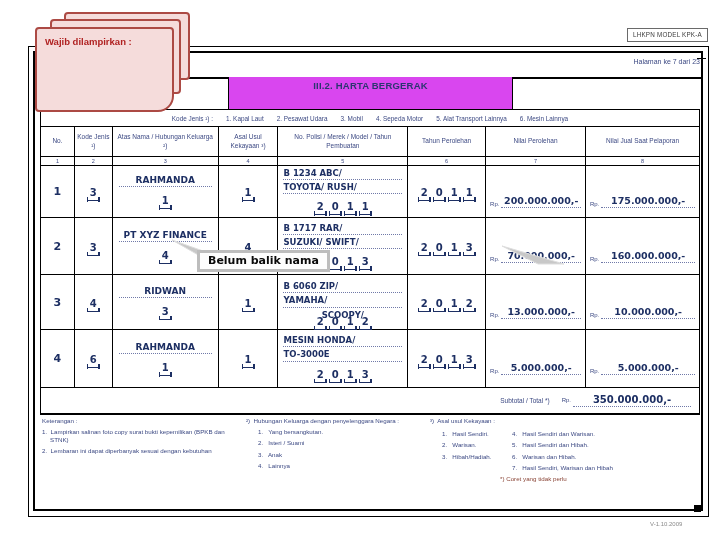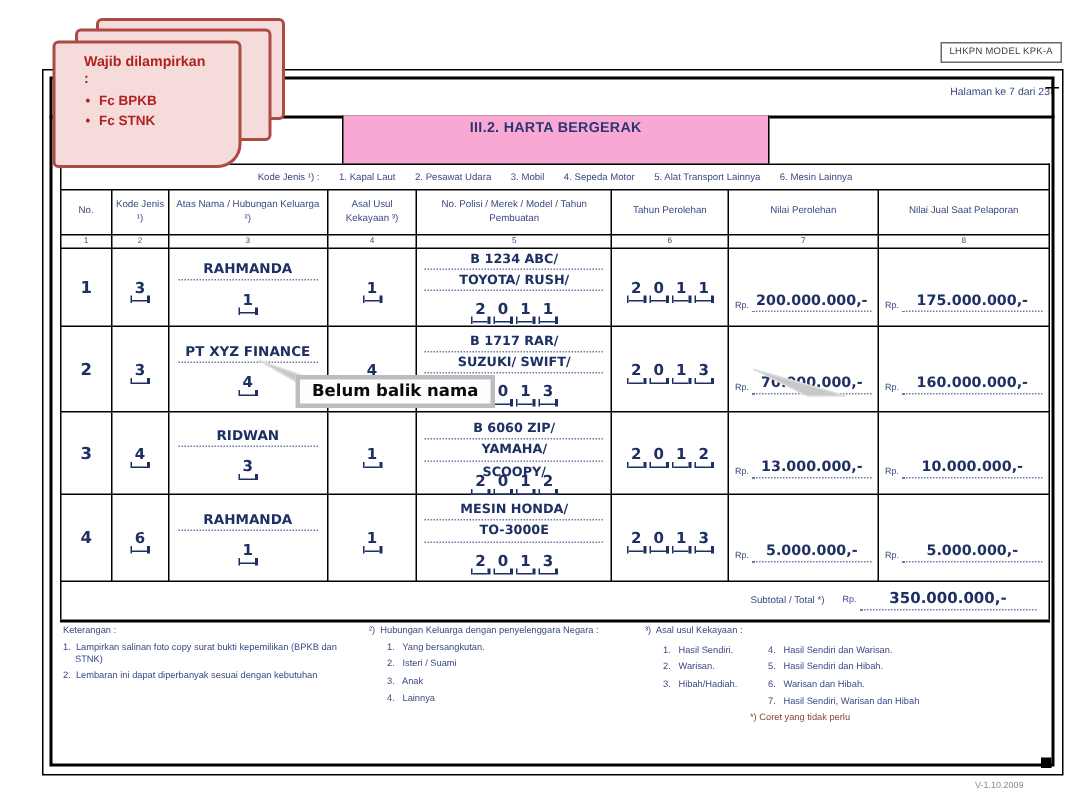--- a/index.html
+++ b/index.html
@@ -23,21 +23,21 @@
   .corner-cross::before{content:"";position:absolute;left:4px;top:0;width:1px;height:9px;background:#000;}
   .corner-cross::after{content:"";position:absolute;left:0;top:4px;width:9px;height:1px;background:#000;}
 
   
   .model-box{position:absolute;left:627px;top:28px;width:81px;height:14px;border:1px solid #6a6a6a;
     font-size:6.3px;color:#3c3c3c;text-align:center;line-height:12px;z-index:3;letter-spacing:.2px;}
   .page-info{position:absolute;left:560px;top:58px;width:140px;text-align:right;font-size:7px;color:var(--print);z-index:3;}
 
   
   .title-box{position:absolute;left:228px;top:77px;width:285px;height:33px;border:1.2px solid #000;border-top:none;
-    text-align:center;padding-top:3px;z-index:3;background:#f9a8d4;}
+    text-align:center;padding-top:3px;z-index:3;background:#d946ef;}
   .title-box .t{font-size:9.5px;font-weight:bold;color:#2b3670;line-height:1.35;letter-spacing:.2px;}
 
   
   table.form-table{position:absolute;left:40px;top:109px;width:660px;border-collapse:collapse;z-index:5;background:#fff;}
   table.form-table td,table.form-table th{border:1px solid #000;vertical-align:middle;}
   table.form-table{border:1.5px solid #000;}
   tr.legend-row td{height:17px;border-bottom:1px solid #000;}
   .legend{display:flex;justify-content:center;align-items:center;gap:13px;font-size:6.4px;color:var(--print);white-space:nowrap;}
   .legend-opts{display:flex;gap:13px;}
   tr.head-row th{height:30px;font-size:6.5px;font-weight:normal;color:var(--print);text-align:center;line-height:1.25;padding:1px 2px;}
@@ -51,21 +51,21 @@
   .comb .d{position:relative;display:inline-block;min-width:10px;margin:0 2.5px;text-align:center;
     font-size:10px;line-height:12px;font-weight:bold;color:var(--ink);font-family:"DejaVu Sans",sans-serif;
     border-bottom:1.5px solid var(--ink);padding:0 1px 1px;}
   .comb .d::before,.comb .d::after{content:"";position:absolute;bottom:-1.5px;width:1.5px;height:4.5px;background:var(--ink);}
   .comb .d::before{left:-1.5px;} .comb .d::after{right:-1.5px;}
   .comb-line{text-align:center;margin-top:3px;}
 
   .nama{display:block;margin:1px 6px 0;text-align:center;font-weight:bold;font-size:9px;color:var(--ink);
     font-family:"DejaVu Sans",sans-serif;border-bottom:1px dotted var(--dot);padding-bottom:1px;}
   td.c-polisi{padding:2px 3px;}
-  .pline{display:block;margin:0 2px 2px;text-align:center;font-weight:bold;font-size:8.5px;color:var(--ink);
+  .pline{display:block;margin:0 2px 2px;text-align:left;font-weight:bold;font-size:8.5px;color:var(--ink);
     font-family:"DejaVu Sans",sans-serif;border-bottom:1px dotted var(--dot);padding-bottom:1px;line-height:1.2;}
   .pline-digits{text-align:center;margin-top:1px;}
   .overlap{position:relative;height:14px;margin-top:0;}
   .overlap .comb{position:absolute;left:50%;top:1px;transform:translateX(-50%);z-index:1;}
   .overlap .overtext{position:relative;z-index:2;display:block;text-align:center;font-weight:bold;font-size:8.5px;
     color:var(--ink);font-family:"DejaVu Sans",sans-serif;}
 
   .nilai{display:flex;align-items:flex-end;padding:0 4px;}
   .rp{font-size:6px;color:var(--print);margin:0 2px 1px 0;flex:0 0 auto;}
   .amount{flex:1;text-align:center;font-weight:bold;font-size:9.5px;color:var(--ink);
@@ -88,21 +88,21 @@
   .fn-cols{display:flex;}
   .fn-col-a{width:70px;flex:0 0 auto;}
   .fn-col-b{flex:1;}
   .fn-note{margin-left:70px;margin-top:2.5px;color:#8a4436;white-space:pre-wrap;}
   .version{position:absolute;left:650px;top:521px;font-size:6px;color:#8a8a8a;z-index:3;}
 
   
   .sticky-page{position:absolute;background:var(--redfill);border:2.5px solid var(--redborder);border-radius:4px;z-index:45;}
   .sticky-p3{left:64px;top:12px;width:126px;height:68px;}
   .sticky-p2{left:50px;top:19px;width:131px;height:75px;}
-  .sticky-front{left:35px;top:27px;width:126px;height:85px;border-radius:4px 4px 16px 4px;padding:7px 19px;}
+  .sticky-front{left:35px;top:27px;width:139px;height:85px;border-radius:4px 4px 16px 4px;padding:7px 8px;}
   .sticky-title{font-size:9.5px;font-weight:bold;color:var(--red);margin-bottom:4px;}
   .sticky-item{font-size:9px;font-weight:bold;color:var(--red);margin-top:3px;padding-left:10px;position:relative;}
   .sticky-item::before{content:"\2022";position:absolute;left:1px;top:0;}
 
   
   .tails{position:absolute;left:0;top:0;width:720px;height:540px;z-index:38;pointer-events:none;}
   .callout{position:absolute;z-index:40;background:#fdfdfd;border:3px solid #bdbdbd;padding:0 8px;
     font-weight:bold;font-size:11px;color:#0a0a0a;font-family:"DejaVu Sans",sans-serif;white-space:nowrap;line-height:16px;}
   .callout-1{left:197px;top:250px;}
   .callout-2{left:530px;top:261px;}
@@ -340,19 +340,15 @@
     <polygon points="172,240 214,264 240,264" fill="#c8c8c8" stroke="#dedede" stroke-width="1"></polygon>
     <polygon points="502,246 538,264 564,264" fill="#c8c8c8" stroke="#dedede" stroke-width="1"></polygon>
   </svg>
 
   <div class="callout callout-1">Belum balik nama</div>
 
   <div class="sticky-page sticky-p3"></div>
   <div class="sticky-page sticky-p2"></div>
   <div class="sticky-page sticky-front">
     <div class="sticky-title">Wajib dilampirkan :</div>
-    <div>
-        <div class="sticky-item">Fc BPKB</div>
-        <div class="sticky-item">Fc STNK</div>
-      </div>
   </div>
 
 </div>
 
 </body></html>

